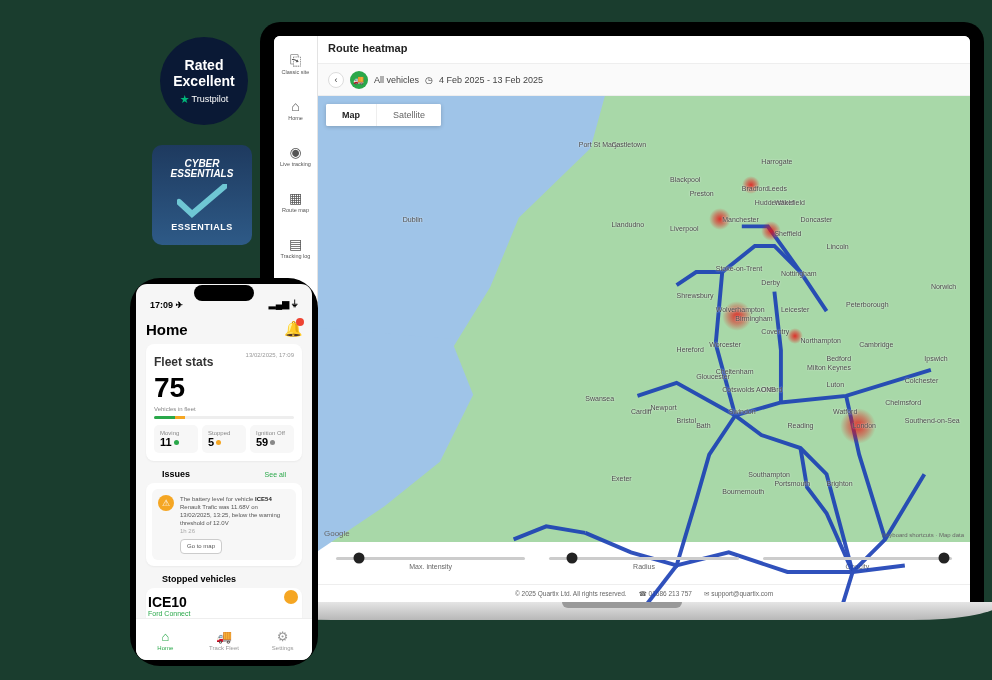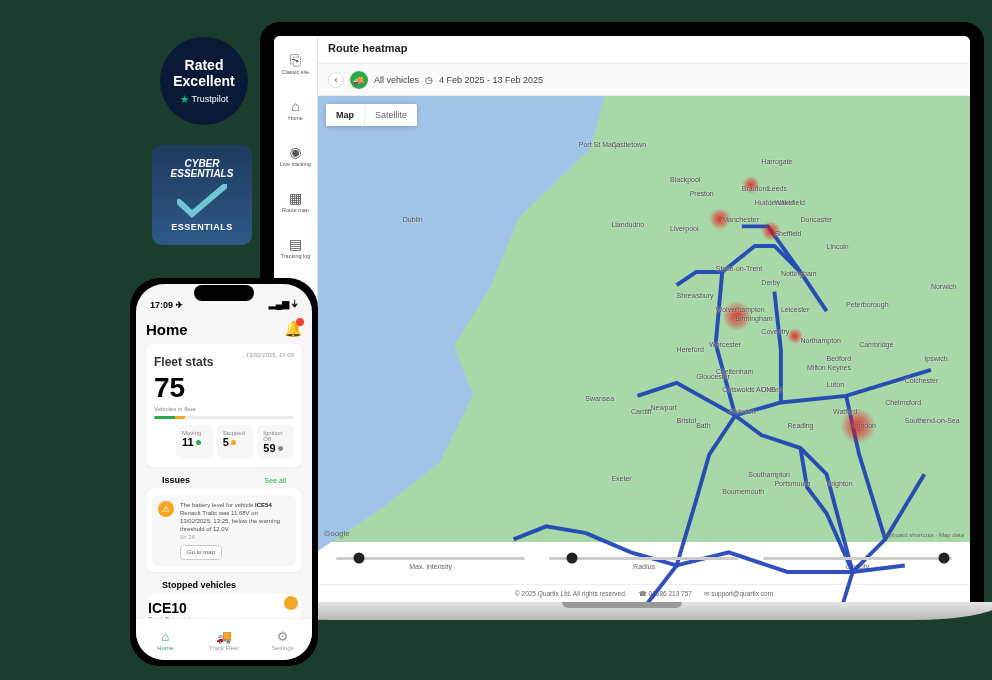--- a/index.html
+++ b/index.html
@@ -36,54 +36,54 @@
 .topbar { height: 28px; padding: 6px 10px; font-size: 11px; font-weight: 600; color: #222; background: #fff; border-bottom: 1px solid #eee; }
 .filterbar { height: 32px; padding: 4px 10px; display: flex; align-items: center; gap: 6px; background: #fafafa; border-bottom: 1px solid #eee; font-size: 9px; color: #444; }
 .filterbar .chev { width: 16px; height: 16px; border-radius: 50%; background: #fff; border: 1px solid #ddd; display: flex; align-items: center; justify-content: center; font-size: 9px; }
 .filterbar .truck { width: 18px; height: 18px; border-radius: 50%; background: #2aa84a; color: #fff; display: flex; align-items: center; justify-content: center; font-size: 9px; }
 .mapwrap { flex: 1; position: relative; min-height: 0; }
 .map-bg { position: absolute; inset: 0; background: #a8d8a8; }
 .sea { position: absolute; background: #9fc4e8; }
 .sea1 { left: 0; top: 0; width: 44%; height: 78%; clip-path: polygon(0 0, 100% 0, 95% 15%, 70% 35%, 60% 55%, 45% 75%, 30% 85%, 0 100%); }
 .sea2 { left: 0; top: 52%; width: 34%; height: 50%; clip-path: polygon(0 0, 60% 5%, 70% 30%, 55% 60%, 30% 80%, 0 100%); }
 .map-ctl { position: absolute; left: 8px; top: 8px; display: flex; background: #fff; border-radius: 2px; box-shadow: 0 1px 4px rgba(0,0,0,.2); overflow: hidden; }
-.map-ctl button { border: 0; background: #fff; padding: 6px 10px; font-size: 9px; cursor: pointer; color: #222; }
+.map-ctl button { border: 0; background: #fff; padding: 6px 16px; font-size: 9px; cursor: pointer; color: #222; }
 .map-ctl button.active { font-weight: 600; }
 .map-ctl button + button { border-left: 1px solid #eee; color: #666; }
 .routes { position: absolute; inset: 0; }
 .hot { position: absolute; background: radial-gradient(circle, rgba(230,20,20,0.85) 0%, rgba(230,20,20,0.4) 40%, transparent 70%); border-radius: 50%; }
 .city { position: absolute; font-size: 7px; color: #4a4a4a; white-space: nowrap; text-shadow: 0 0 2px #fff; }
 .googl { position: absolute; left: 6px; bottom: 4px; font-size: 8px; color: #666; }
 .mapattr { position: absolute; right: 6px; bottom: 4px; font-size: 6px; color: #666; }
 
 .sliders { height: 42px; background: #fff; display: flex; align-items: center; padding: 0 18px; gap: 24px; }
 .sliderbox { flex: 1; display: flex; flex-direction: column; align-items: center; gap: 3px; }
 .slider-track { width: 100%; height: 3px; background: #ccc; position: relative; border-radius: 2px; }
 .slider-thumb { position: absolute; top: 50%; transform: translate(-50%, -50%); width: 11px; height: 11px; background: #222; border-radius: 50%; }
 .slider-label { font-size: 7px; color: #666; }
 .footer { height: 18px; background: #fff; border-top: 1px solid #eee; display: flex; align-items: center; justify-content: center; gap: 12px; font-size: 6.5px; color: #666; }
 
 
 .phone { position: absolute; left: 130px; top: 278px; width: 188px; height: 388px; background: #000; border-radius: 30px; padding: 6px; }
-.phone-screen { width: 100%; height: 100%; background: #f6f6f6; border-radius: 28px; overflow: hidden; position: relative; display: flex; flex-direction: column; }
+.phone-screen { width: 100%; height: 100%; background: #f6f6f6; border-radius: 11px; overflow: hidden; position: relative; display: flex; flex-direction: column; }
 .phone-notch { position: absolute; top: 7px; left: 50%; transform: translateX(-50%); width: 60px; height: 16px; background: #000; border-radius: 10px; z-index: 3; }
 .ph-status { height: 28px; display: flex; align-items: flex-end; justify-content: space-between; padding: 0 14px 2px; font-size: 9px; font-weight: 600; }
 .ph-content { flex: 1; padding: 4px 10px 0; overflow: hidden; }
 .ph-title { font-size: 15px; font-weight: 700; margin: 4px 0 6px; display: flex; justify-content: space-between; align-items: center; }
 .ph-bell { width: 18px; height: 18px; position: relative; }
 .ph-bell .dot { position: absolute; top: -2px; right: -2px; width: 8px; height: 8px; background: #e43; border-radius: 50%; }
 .ph-card { background: #fff; border-radius: 8px; padding: 8px; margin-bottom: 8px; box-shadow: 0 1px 2px rgba(0,0,0,.05); }
 .ph-label { font-size: 12px; font-weight: 600; color: #333; margin-top: 48px; }
 .ph-time { font-size: 6px; color: #999; float: right; }
 .ph-big { font-size: 28px; font-weight: 700; margin: 2px 0; }
 .ph-sub { font-size: 6px; color: #888; }
 .ph-prog { height: 3px; background: #eee; border-radius: 2px; margin: 4px 0; overflow: hidden; display: flex; }
 .ph-prog span:nth-child(1){ background:#2aa84a; width:15%; height:100%; }
 .ph-prog span:nth-child(2){ background:#f5a623; width:7%; height:100%; }
-.ph-stats { display: flex; gap: 4px; margin-top: 6px; margin-left: 22px; }
+.ph-stats { display: flex; gap: 4px; margin-top: 6px; }
 .ph-stat { flex: 1; background: #f7f7f7; border-radius: 5px; padding: 5px 6px; }
 .ph-stat .l { font-size: 6px; color: #888; }
 .ph-stat .v { font-size: 11px; font-weight: 700; display: flex; align-items: center; gap: 2px; }
 .ph-stat .v .dot2 { width: 5px; height: 5px; border-radius: 50%; display: inline-block; }
 .ph-row { display: flex; justify-content: space-between; align-items: center; margin: 2px 16px 4px; }
 .ph-section { font-size: 9px; font-weight: 700; }
 .seeall { font-size: 7px; color: #2aa84a; }
 .issue { background: #f7f7f7; border-radius: 6px; padding: 6px; display: flex; gap: 6px; font-size: 6px; color: #555; line-height: 1.35; }
 .issue .iic { width: 16px; height: 16px; border-radius: 50%; background: #f5a623; color: #fff; display: flex; align-items: center; justify-content: center; font-size: 9px; flex-shrink: 0; }
 .issue b { color: #222; }

